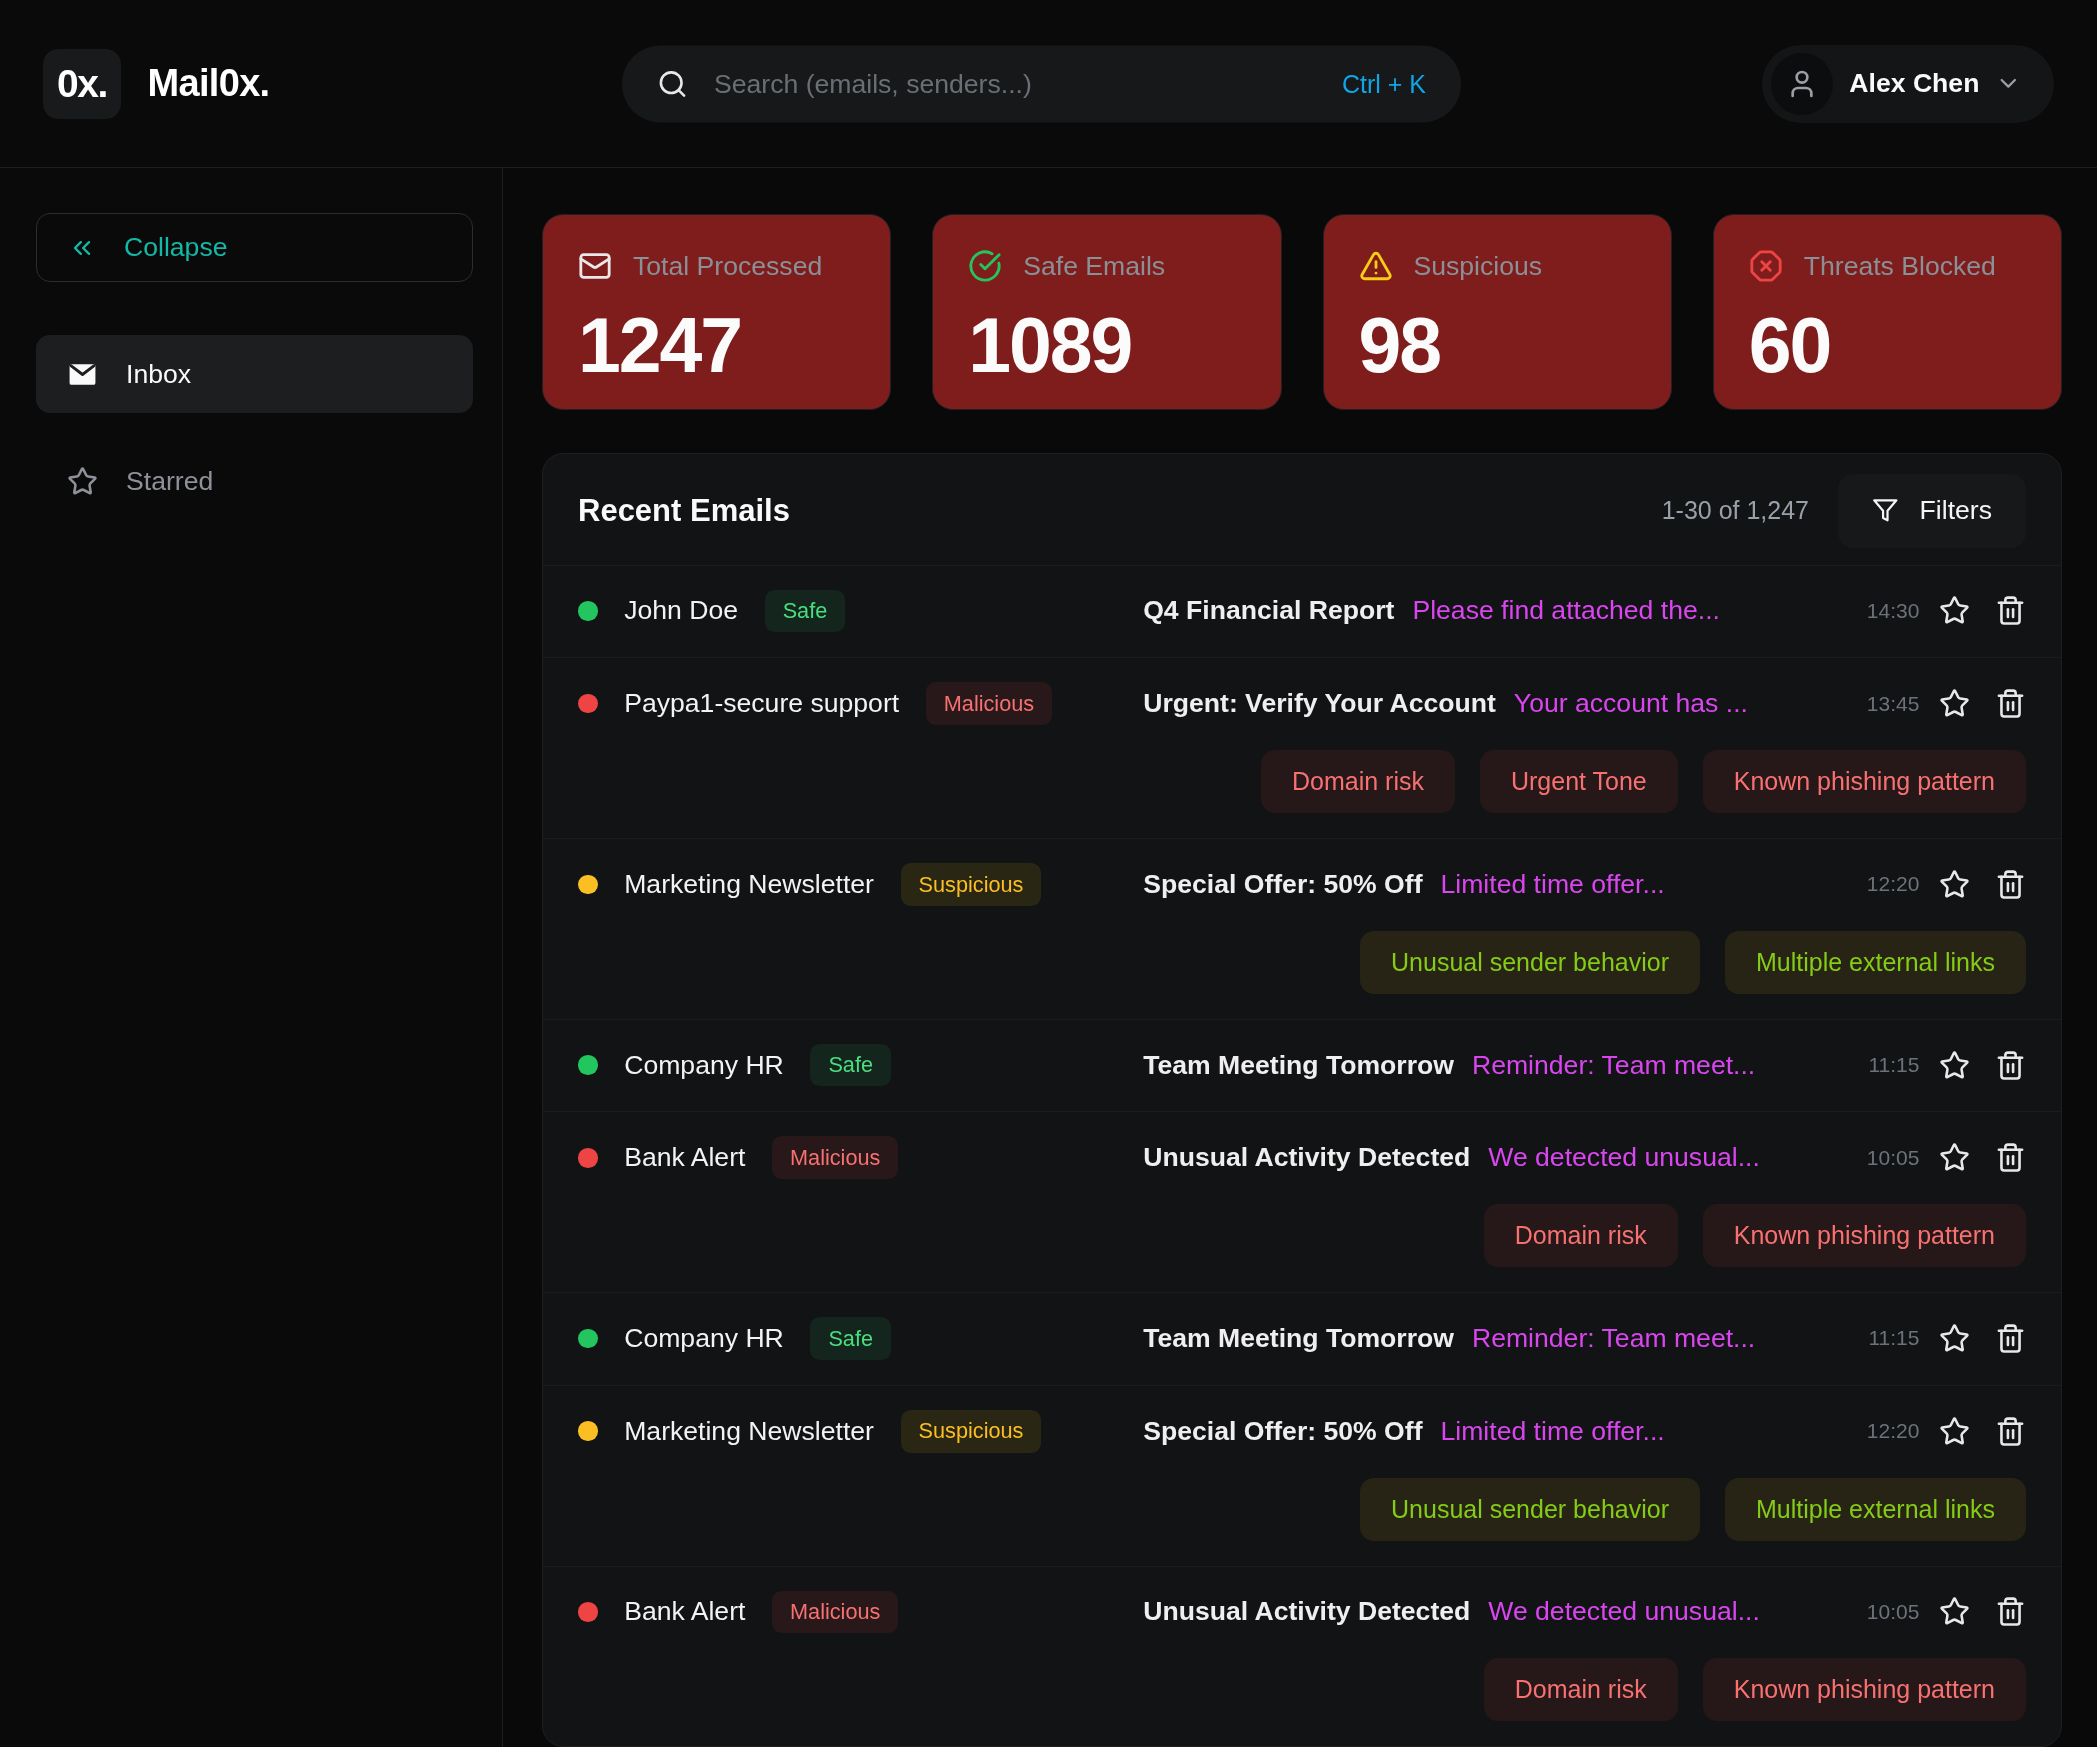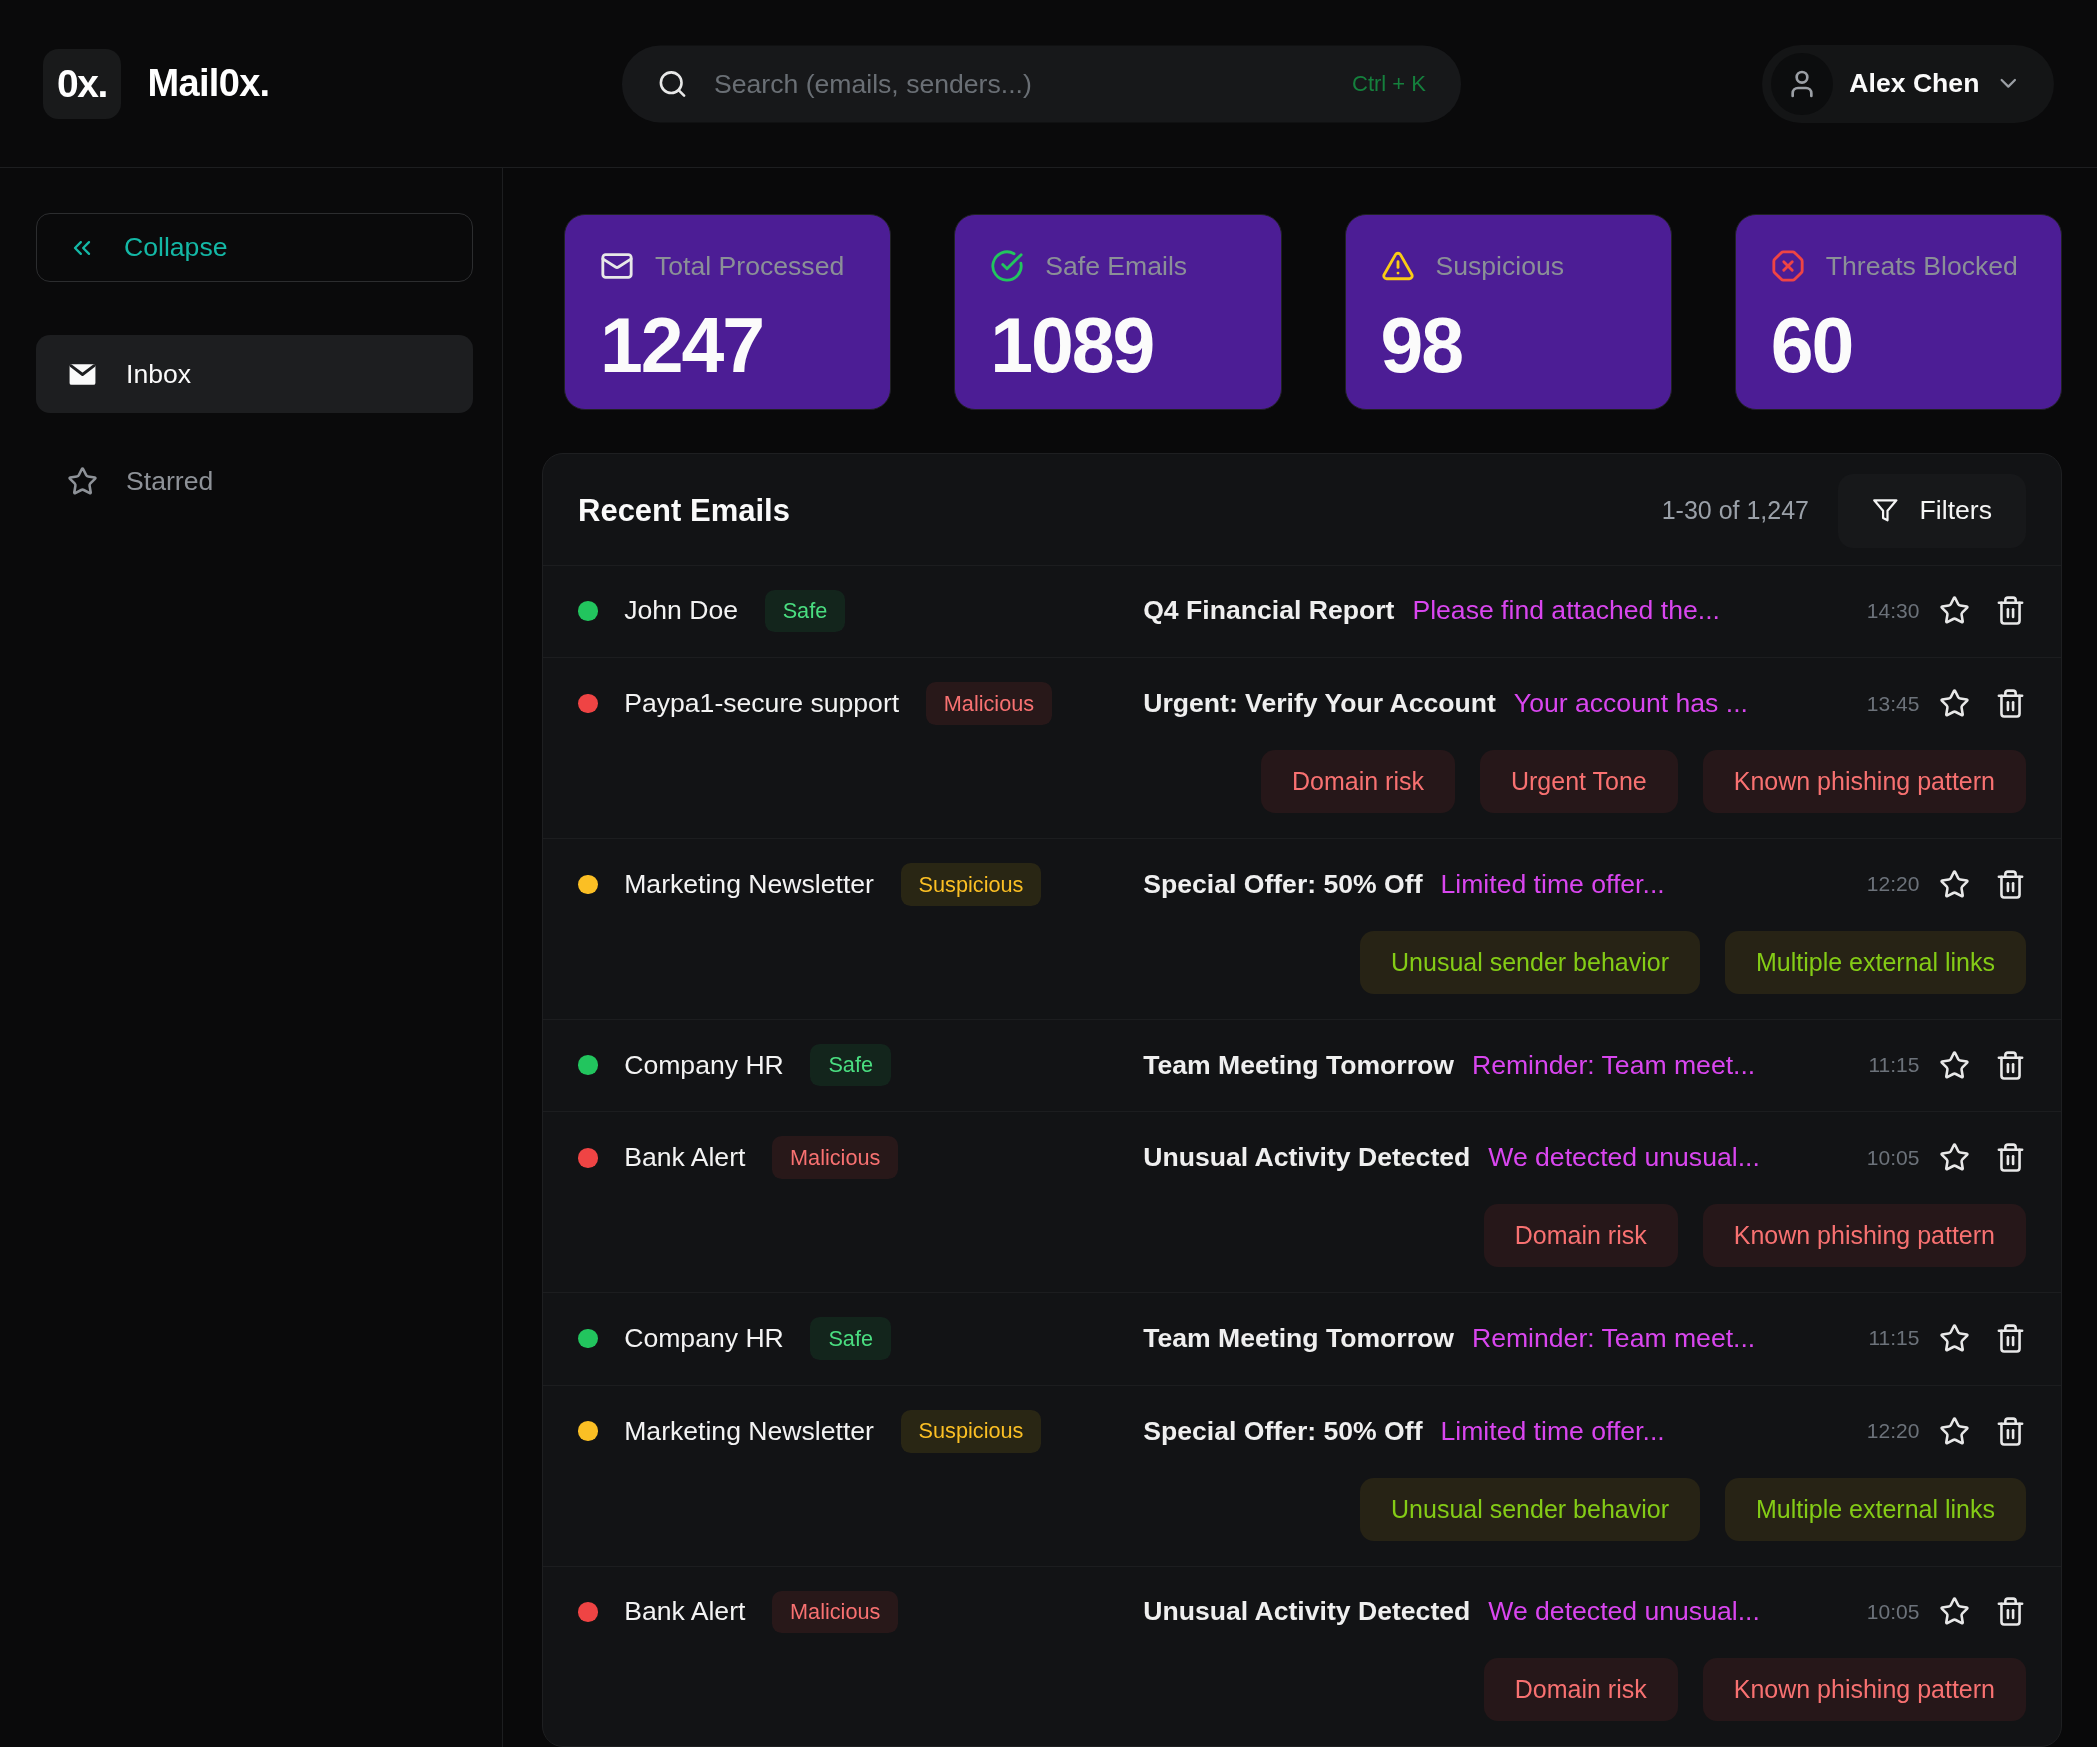--- a/index.html
+++ b/index.html
@@ -12,21 +12,21 @@
   .header{position:absolute;top:0;left:0;right:0;height:168px;display:flex;align-items:center;
           padding:0 43px;border-bottom:0.7px solid #1d1e20;background:#0a0a0b;z-index:2;}
   .logo-badge{width:78px;height:70px;border-radius:15.4px;background:#191a1b;display:flex;
               align-items:center;justify-content:center;font-size:39px;font-weight:700;letter-spacing:-1.4px;color:#fff;}
   .app-name{margin-left:26.6px;font-size:38px;font-weight:700;letter-spacing:-0.7px;color:#fff;}
   .search-bar{position:absolute;left:622px;top:50%;transform:translateY(-50%);width:839px;height:77px;
               border-radius:38px;background:#17181a;display:flex;align-items:center;padding:0 35px;gap:24px;}
   .search-bar .s-icon{color:#e8e8e8;flex:none;}
   .search-input{flex:1;background:transparent;border:none;outline:none;font-size:26.6px;color:#e5e5e5;font-family:inherit;min-width:0;}
   .search-input::placeholder{color:#6a6f75;}
-  .search-shortcut{font-size:22px;color:#15803d;flex:none;}
+  .search-shortcut{font-size:25px;color:#0ea5e9;flex:none;}
   .user-chip{margin-left:auto;height:78px;border-radius:39px;background:#141516;display:flex;
              align-items:center;padding:0 32px 0 9.8px;gap:16px;}
   .avatar{width:62px;height:62px;border-radius:50%;background:#0c0d0e;display:flex;align-items:center;
           justify-content:center;color:#9b9fa5;flex:none;}
   .user-name{font-size:26.6px;font-weight:600;color:#fafafa;white-space:nowrap;}
   .chev{color:#9b9fa5;}
 
   
   .sidebar{position:absolute;top:168px;left:0;bottom:0;width:503px;border-right:0.7px solid #1d1e20;
            padding:45px 29px 0 36px;background:#0a0a0b;}
@@ -35,21 +35,21 @@
                 font-family:inherit;cursor:pointer;}
   .nav{margin-top:53px;display:flex;flex-direction:column;gap:29px;}
   .nav-item{height:78px;border-radius:14px;display:flex;align-items:center;gap:28px;padding:0 31px;
             font-size:26.6px;color:#8e9298;cursor:pointer;}
   .nav-item.active{background:#1d1e20;color:#fafafa;font-weight:500;}
   .nav-item .n-icon{flex:none;}
 
   
   .main{position:absolute;top:168px;left:503px;right:0;bottom:0;padding:46px 35px 0 39px;}
   .stats{display:grid;grid-template-columns:repeat(4,1fr);gap:41px;}
-  .stat-card{height:196px;background:#4c1d95;border:0.7px solid #202124;border-radius:21px;padding:34px 35px;margin-left:22px;}
+  .stat-card{height:196px;background:#7f1d1d;border:0.7px solid #202124;border-radius:21px;padding:34px 35px;}
   .stat-head{display:flex;align-items:center;gap:21px;}
   .stat-label{font-size:26.6px;color:#8b9097;white-space:nowrap;}
   .stat-value{margin-top:24px;font-size:77px;font-weight:700;letter-spacing:-2.1px;color:#fbfbfb;line-height:1;}
 
   .panel{margin-top:43px;background:#121315;border:0.7px solid #1e1f21;border-radius:21px;overflow:hidden;}
   .panel-header{display:flex;align-items:center;padding:19.6px 35px 17px;}
   .panel-title{font-size:31px;font-weight:600;margin:0;color:#fafafa;}
   .panel-right{margin-left:auto;display:flex;align-items:center;gap:29px;}
   .range{font-size:25px;color:#9aa0a8;white-space:nowrap;}
   .filters-btn{height:74px;padding:0 34px;border-radius:15.4px;background:#17181a;border:none;color:#f5f5f5;

